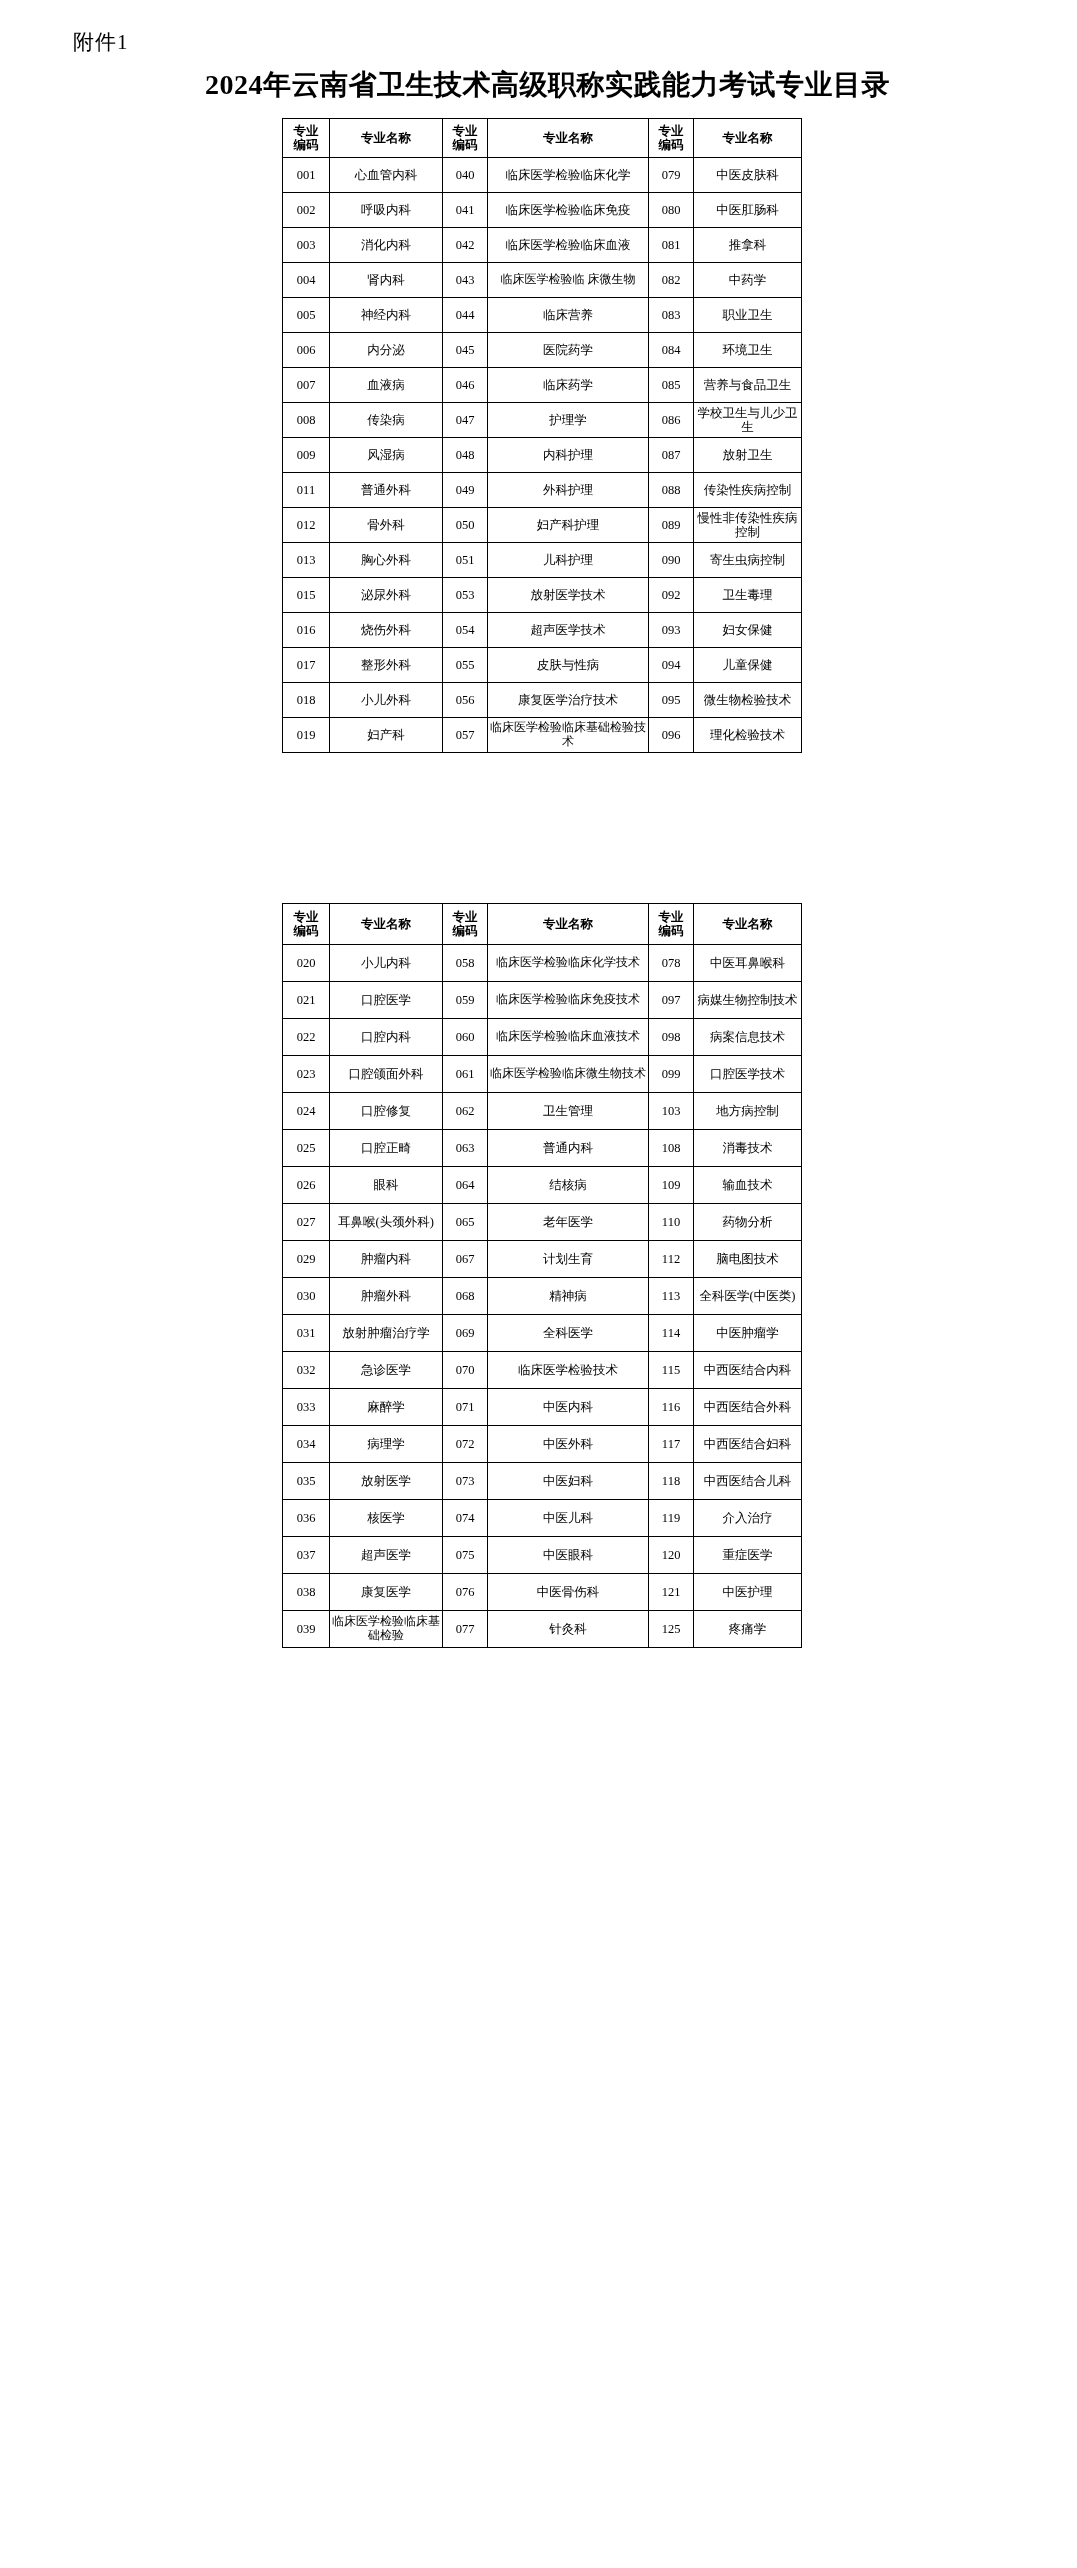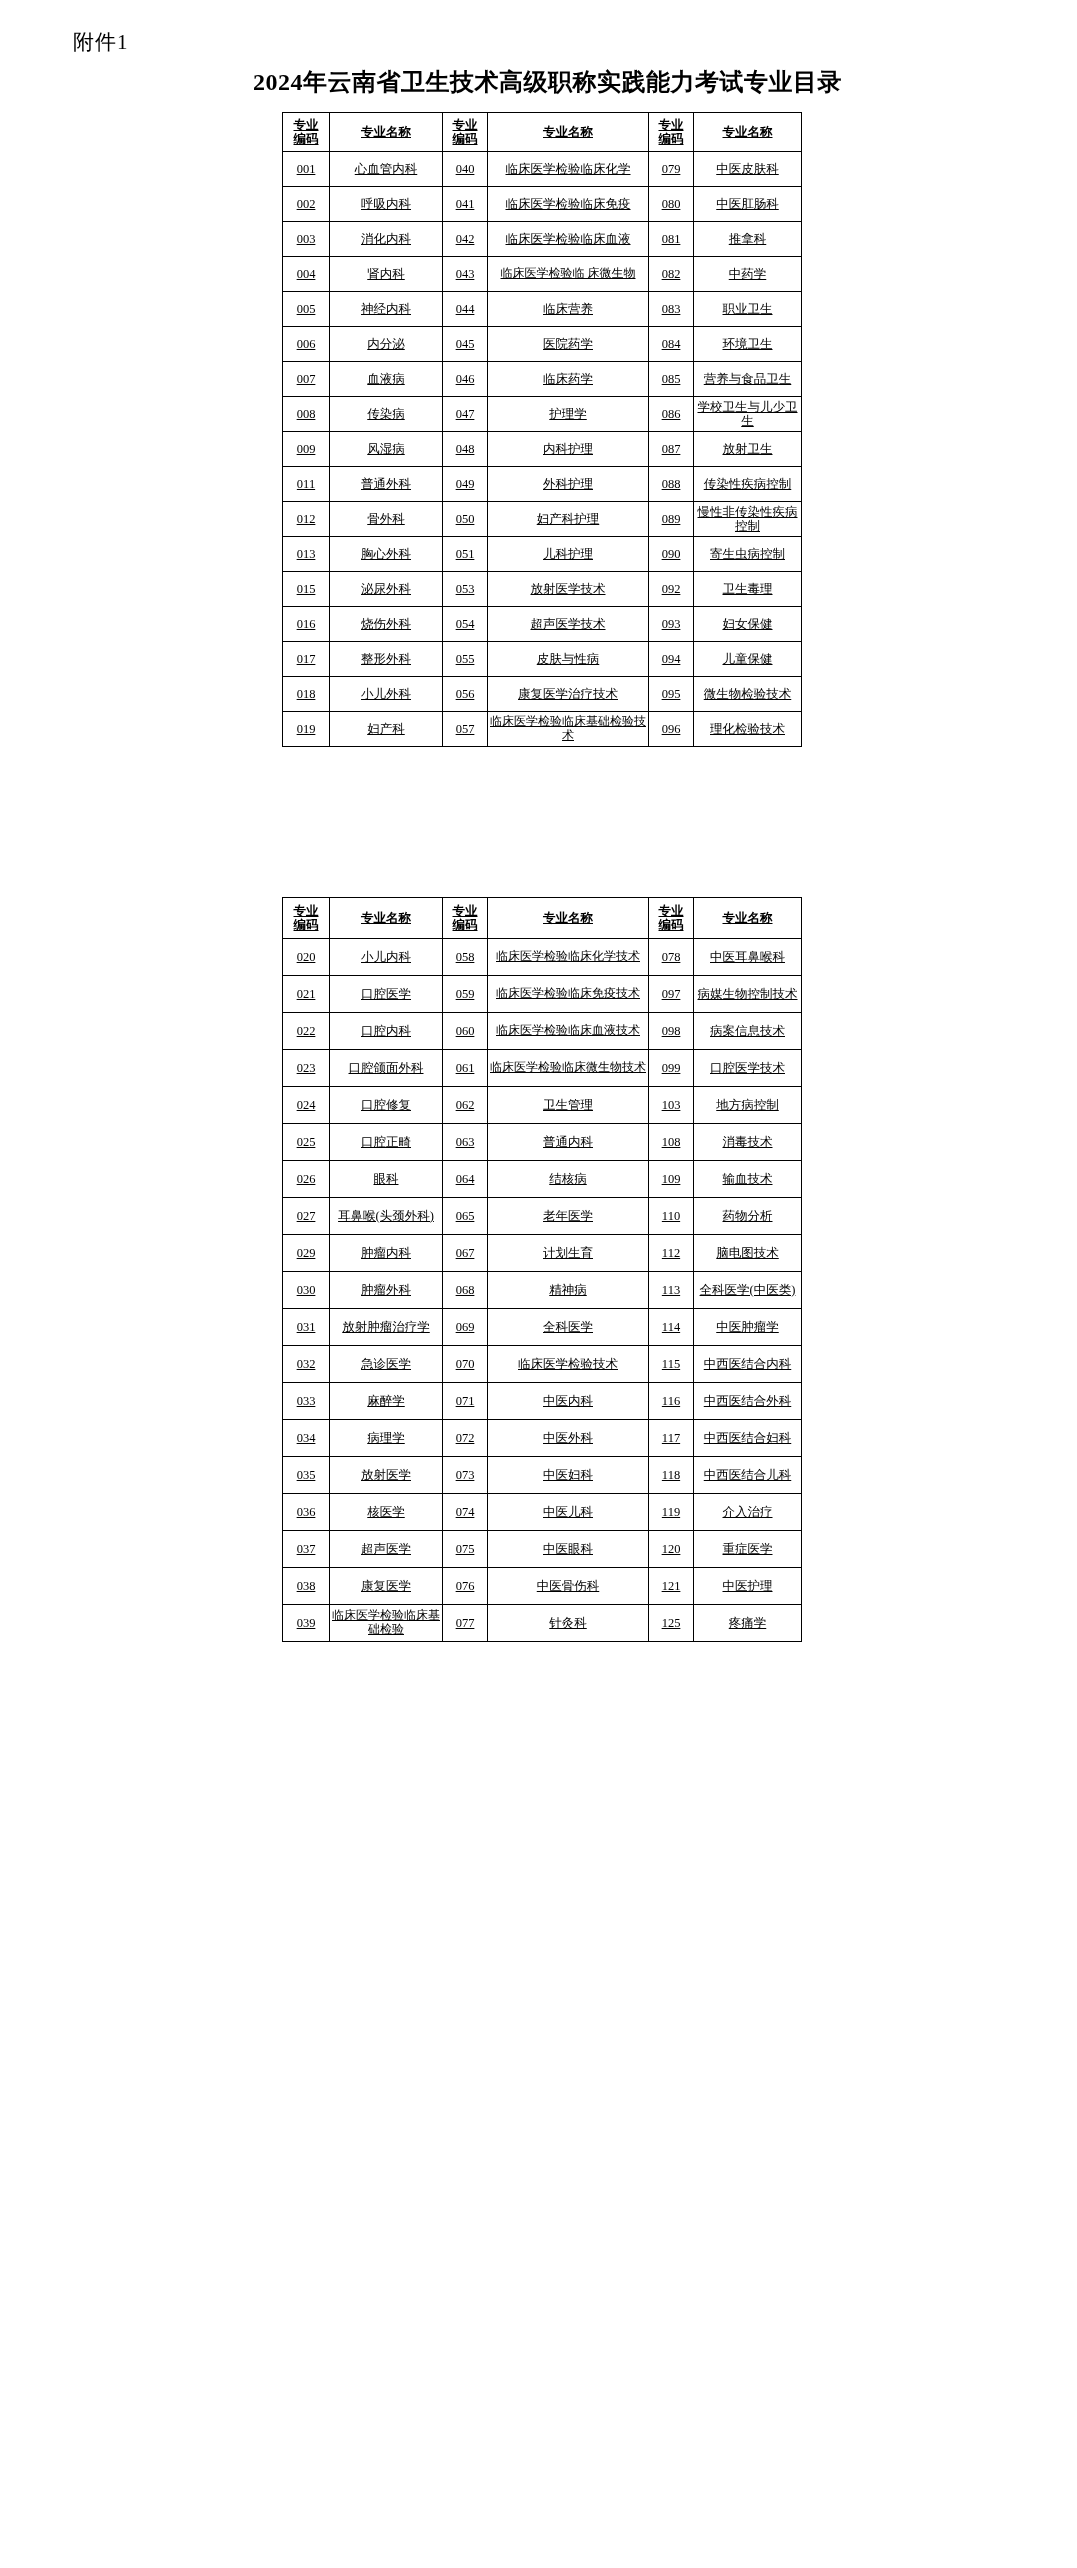--- a/index.html
+++ b/index.html
@@ -20,37 +20,36 @@
     font-family:"Liberation Serif", serif;
     font-size:21px;
     margin-left:73px;
     letter-spacing:1px;
     margin-bottom:10px;
   }
   .doc-title{
     text-align:center;
     font-family:"Liberation Serif", serif;
     font-weight:bold;
-    font-size:24px;
+    font-size:28px;
     letter-spacing:0.5px;
     margin:6px 0 14px 0;
     padding-left:18px;
   }
   .tbl-wrap{
     width:513px;
     margin:0 auto;
   }
   .tbl-wrap.second{
     margin-top:0;
   }
   table{
     border-collapse:collapse;
     width:513px;
     table-layout:fixed;
-    text-decoration:underline;
   }
   td,th{
     border:1px solid #000;
     text-align:center;
     vertical-align:middle;
     font-size:12.5px;
     font-family:"Liberation Serif", serif;
     padding:0;
     height:34px;
     line-height:1.15;

